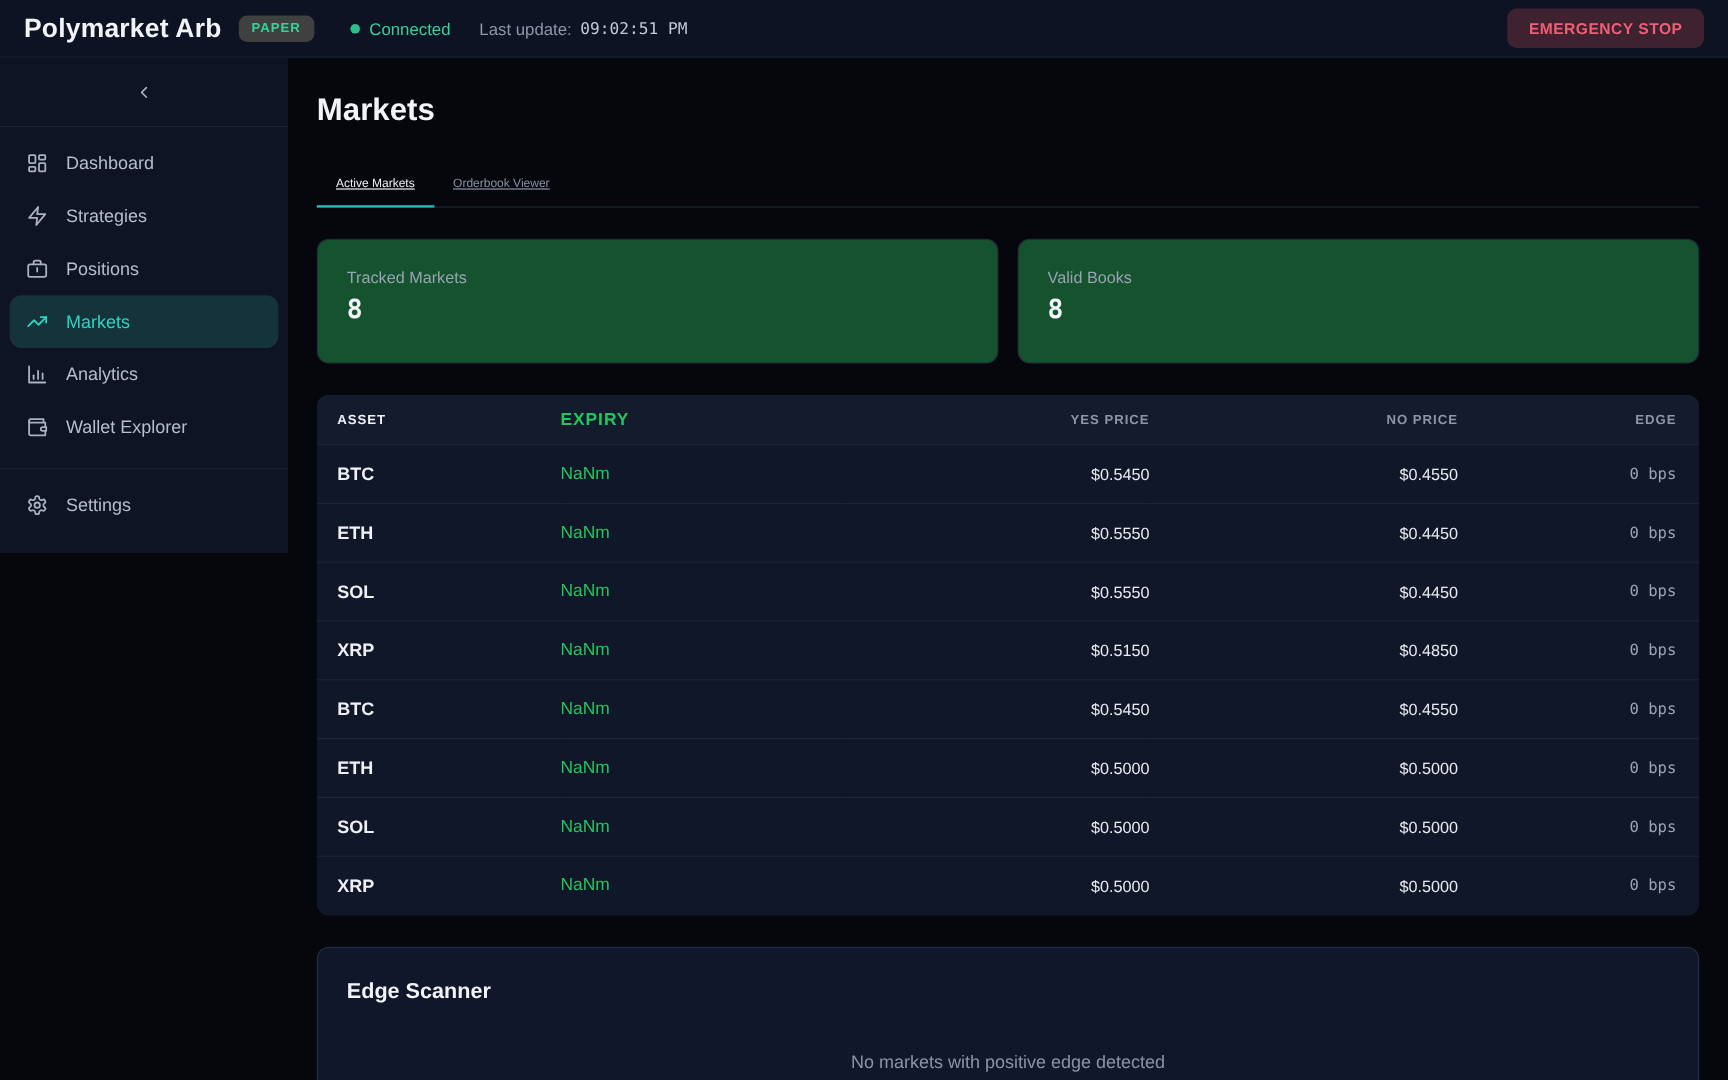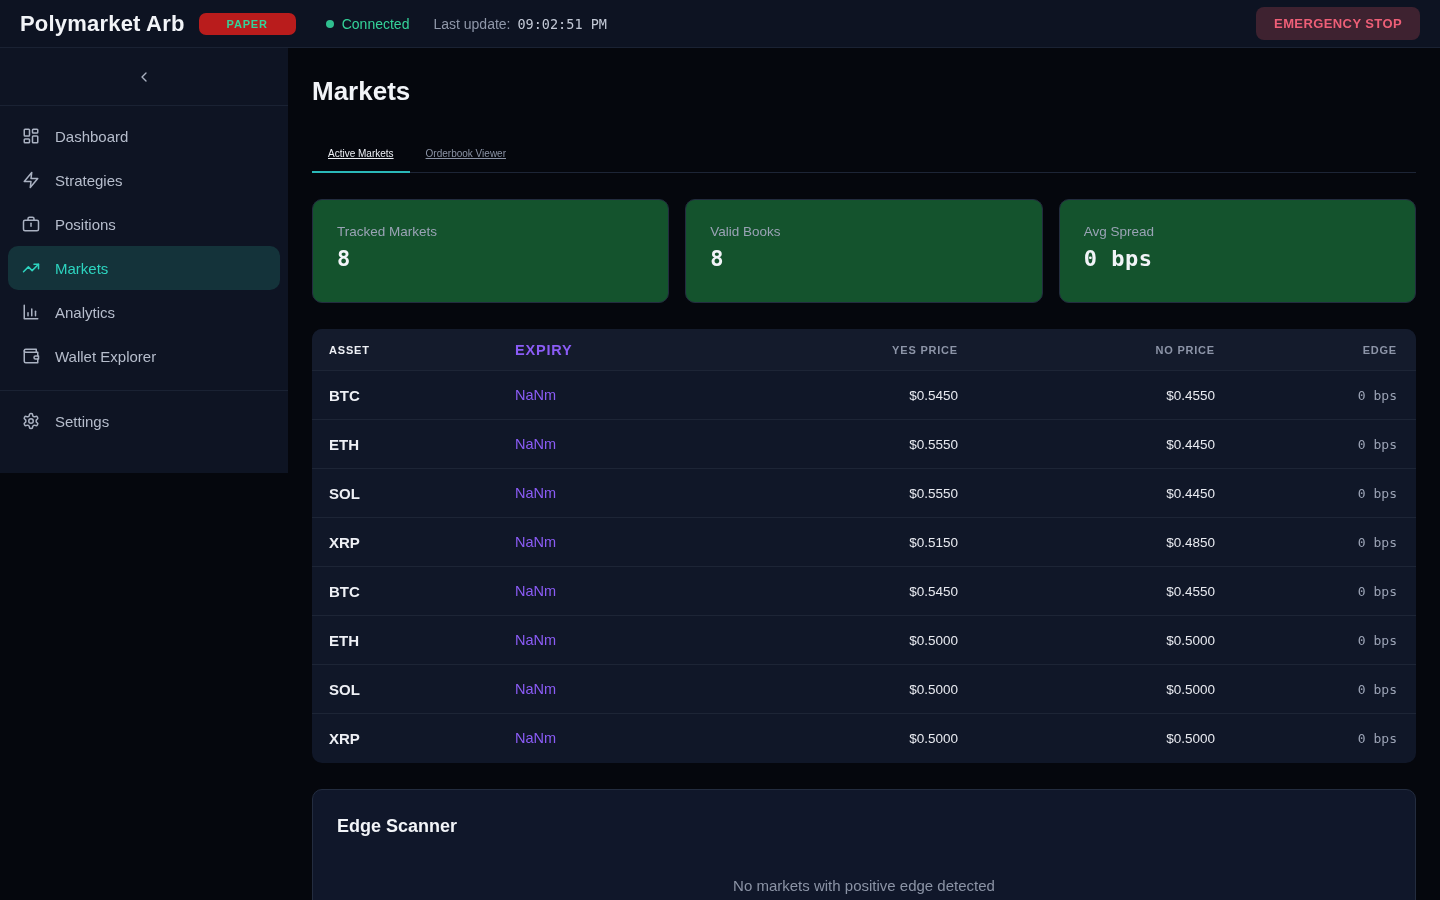--- a/index.html
+++ b/index.html
@@ -12,42 +12,42 @@
   }
   .mono { font-family:"DejaVu Sans Mono","Liberation Mono",monospace; }
 
   
   .topbar {
     height:48px; background:#0d1322; display:flex; align-items:center;
     padding:0 20px; border-bottom:1px solid #1a2233;
   }
   .brand-title { font-size:22px; font-weight:700; color:#f2f4f8; letter-spacing:.2px; }
   .badge-paper {
-    margin-left:14px; background:#b91c1c; color:#34d399;
+    margin-left:14px; background:#404040; color:#34d399;
     font-size:11px; font-weight:700; letter-spacing:.8px;
-    padding:5px 28px; border-radius:7px;
+    padding:5px 11px; border-radius:7px;
   }
   .conn { display:flex; align-items:center; margin-left:30px; gap:8px;justify-content:center; }
   .conn-dot { width:8px; height:8px; border-radius:50%; background:#2fbf8f; }
   .conn-label { color:#34d399; font-size:14px; }
   .last-update { margin-left:24px; color:#8f97a9; font-size:14px; display:flex; gap:7px; align-items:center;justify-content:center; }
   .last-update .time { color:#c3c9d6; font-size:13.5px; }
   .spacer { flex:1; }
   .btn-emergency {
     background:#3e2230; color:#ee5f77; border:none; cursor:pointer;
     font-size:13px; font-weight:700; letter-spacing:.4px;
     padding:9px 18px; border-radius:8px;
     font-family:"Liberation Sans","DejaVu Sans",sans-serif;
   }
 
   
   .shell { display:flex; align-items:flex-start; height:852px; }
 
   
-  .sidebar { width:288px; background:#0e1423; padding-bottom:20px; }
+  .sidebar { width:240px; background:#0e1423; padding-bottom:8px; }
   .sidebar-top { height:58px; display:flex; align-items:center; justify-content:center; border-bottom:1px solid #1a2233; }
   .collapse-btn { background:none; border:none; color:#aab2c2; cursor:pointer; padding:6px; display:flex; }
   .nav { padding:8px 8px 10px 8px; }
   .nav-item {
     display:flex; align-items:center; gap:15px;
     height:44px; padding:0 14px; border-radius:10px;
     color:#b6bdcc; font-size:15px; cursor:pointer;
   }
   .nav-item .nicon { display:flex; color:#aab2c2; }
   .nav-item.active { background:#14333a; color:#2dd4bf; }
@@ -80,21 +80,21 @@
   table { width:100%; border-collapse:collapse; table-layout:fixed; }
   thead tr { background:#141b2c; }
   th {
     font-size:11px; font-weight:700; color:#8d95a8; letter-spacing:.8px;
     text-align:left; padding:13px 0 12px 0;
   }
   td { font-size:15px; padding:0; height:49px; }
   tbody tr { border-top:1px solid #1d2536; }
   .c-asset { padding-left:17px; font-weight:600; color:#eef0f5; }
   th.c-asset { font-weight:700; }
-  .c-expiry { color:#8b5cf6; font-size:14.5px;margin-top:36px; }
+  .c-expiry { color:#22c55e; font-size:14.5px;margin-top:36px; }
   .c-yes, .c-no, .c-edge { text-align:right; }
   td.c-yes, td.c-no { font-family:Liberation Sans, sans-serif; font-size:13.5px; color:#e8eaf0; }
   td.c-edge { font-family:"DejaVu Sans Mono","Liberation Mono",monospace; font-size:13px; color:#9ba3b5; padding-right:19px; }
   th.c-edge { padding-right:19px; }
 
   .edge-scanner {
     margin-top:26px; background:#10172a; border:1px solid #232c3f; border-radius:10px;
     padding:26px 24px; height:180px;
   }
   .edge-title { font-size:18px; font-weight:700; color:#f2f4f8; }
@@ -215,24 +215,20 @@
     </div>
 
     <div class="stats">
       <div class="stat-card">
         <div class="stat-label">Tracked Markets</div>
         <div class="stat-value mono">8</div>
       </div>
       <div class="stat-card">
         <div class="stat-label">Valid Books</div>
         <div class="stat-value mono">8</div>
-      </div>
-      <div class="stat-card">
-        <div class="stat-label">Avg Spread</div>
-        <div class="stat-value mono">0 bps</div>
       </div>
     </div>
 
     <div class="table-wrap">
       <table>
         <colgroup>
           <col style="width:203px">
             <col>
             <col style="width:254px">
             <col style="width:257px">

